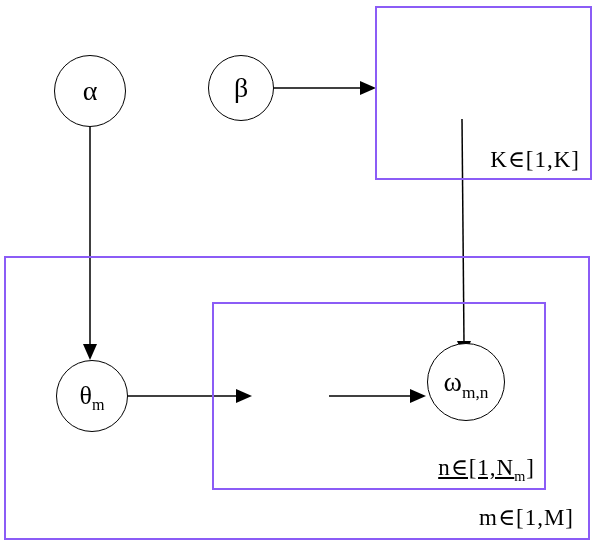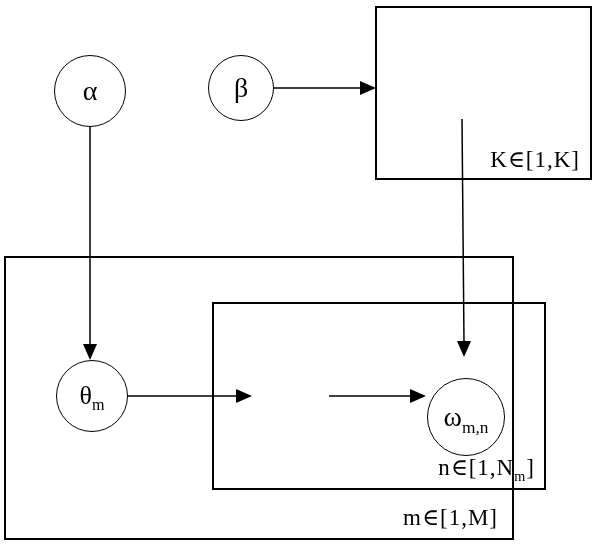--- a/index.html
+++ b/index.html
@@ -16,21 +16,21 @@
     color: #000000;
     overflow: hidden;
   }
   .edges {
     position: absolute;
     left: 0; top: 0;
     width: 600px; height: 544px;
   }
   .plate {
     position: absolute;
-    border: 2px solid #000000;
+    border: 2px solid #8b5cf6;
     box-sizing: border-box;
     background: transparent;
   }
   .plate-label {
     position: absolute;
     font-size: 23px;
     letter-spacing: 1px;
     white-space: nowrap;
     line-height: 1.1;
   }
@@ -77,43 +77,43 @@
     <line x1="329" y1="396" x2="412" y2="396" stroke="#000" stroke-width="1.5"></line>
     <polygon points="426,396 410,389 410,403" fill="#000"></polygon>
   </svg>
 
   <div class="plate" style="left:375px; top:6px; width:217px; height:174px;">
     <div class="plate-label" style="right:10px; bottom:6px;">
       <span>K∈[1,K]</span><sub></sub><span></span>
     </div>
   </div>
 
-  <div class="plate" style="left:4px; top:256px; width:510px; height:284px;">
+  <div class="plate" style="left:4px; top:256px; width:586px; height:284px;">
     <div class="plate-label" style="right:14px; bottom:8px;">
       <span>m∈[1,M]</span><sub></sub><span></span>
     </div>
   </div>
 
   <div class="plate" style="left:212px; top:302px; width:334px; height:188px;">
-    <div class="plate-label" style="right:9px; bottom:8px;">
+    <div class="plate-label" style="right:9px; bottom:8px;text-decoration:underline;">
       <span>n∈[1,N</span><sub>m</sub><span>]</span>
     </div>
   </div>
 
   <div class="node" style="left:54px; top:55px; width:72px; height:72px;">
     <span class="node-label"><span>α</span><sub></sub></span>
   </div>
 
   <div class="node" style="left:208px; top:55px; width:66px; height:66px;">
     <span class="node-label"><span>β</span><sub></sub></span>
   </div>
 
 
   <div class="node" style="left:56px; top:360px; width:72px; height:72px;text-align:center;">
     <span class="node-label" style="font-size:26px;"><span>θ</span><sub>m</sub></span>
   </div>
 
 
-  <div class="node" style="left:427px; top:378px; width:78px; height:78px;">
+  <div class="node" style="left:427px; top:343px; width:78px; height:78px;">
     <span class="node-label"><span>ω</span><sub>m,n</sub></span>
   </div>
 
 </div>
 
 </body></html>

